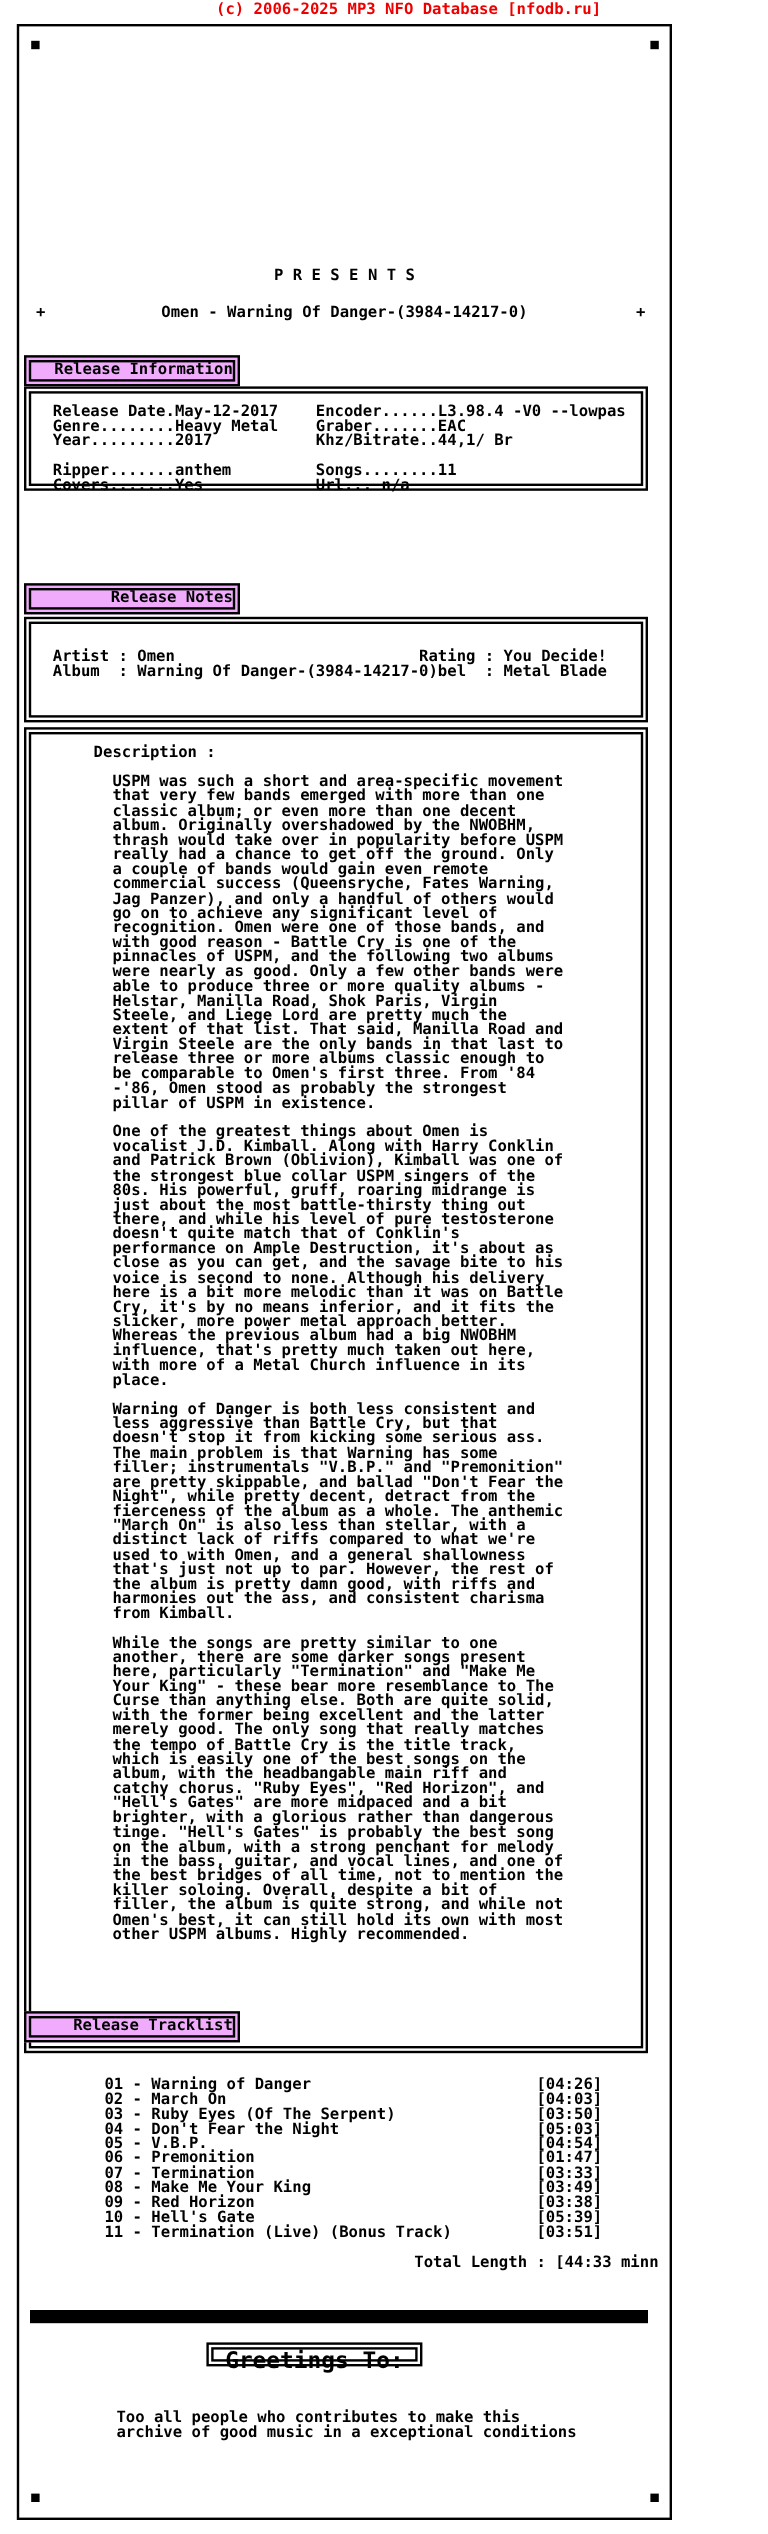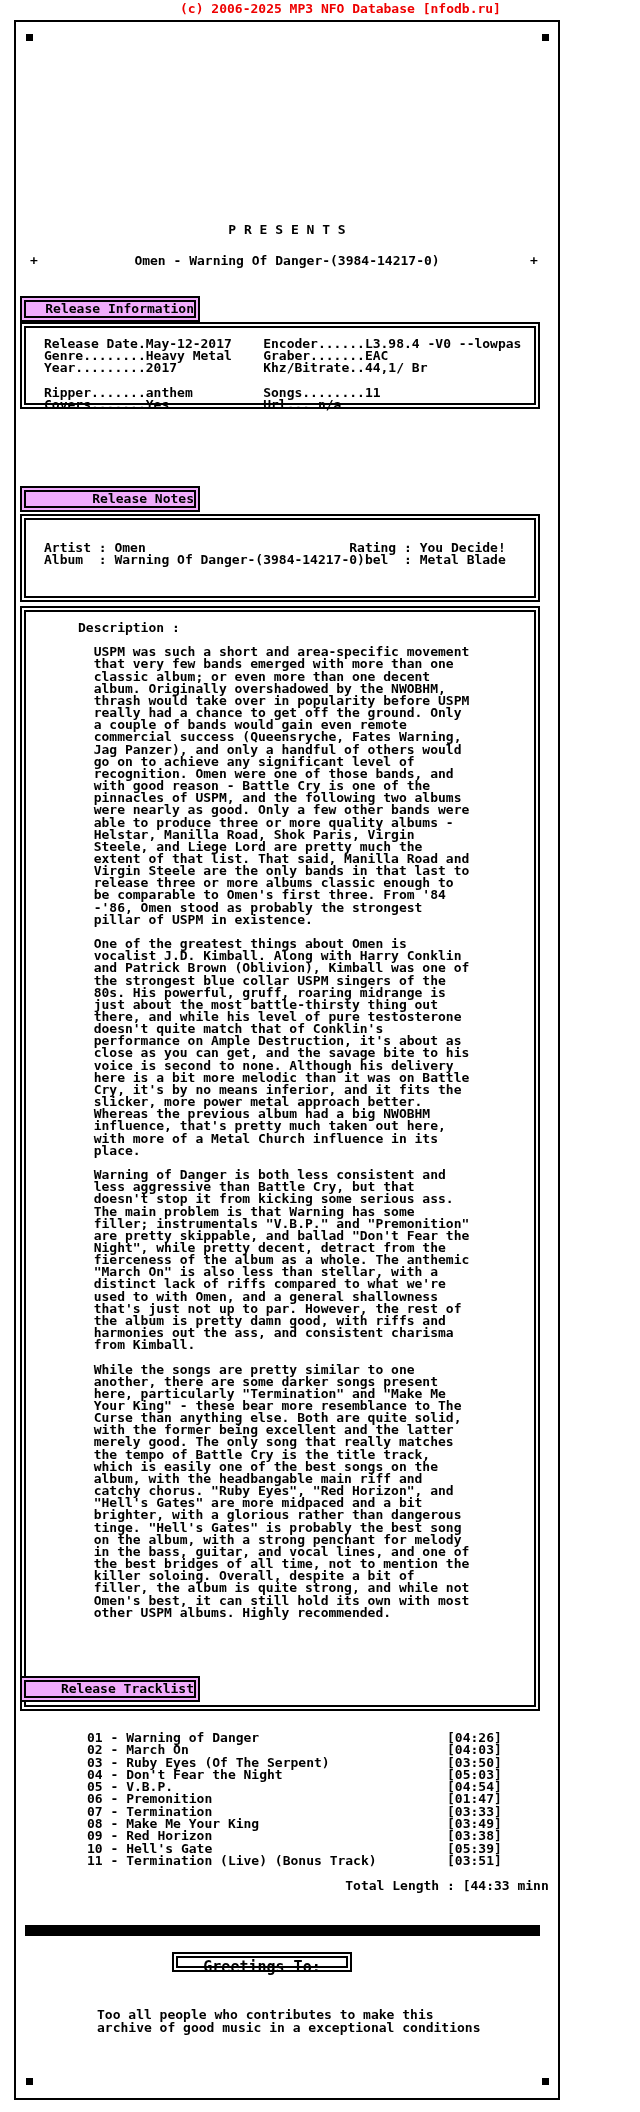--- a/index.html
+++ b/index.html
@@ -127,21 +127,21 @@
     width: 515px; height: 11px;
     background: #000000;
   }
   .greetings-box {
     position: absolute;
     left: 156px; top: 1930px;
     width: 180px; height: 20px;
     border: 6px double #000000;
     box-sizing: border-box;
     text-align: center;
-    font-size: 15px;
+    font-size: 19px;
     line-height: 19px;
   }
   .footer-pre {
     position: absolute;
     left: 81px; top: 1986px;
     font-size: 13px;
     line-height: 13px;
   }
 </style>
 </head>

